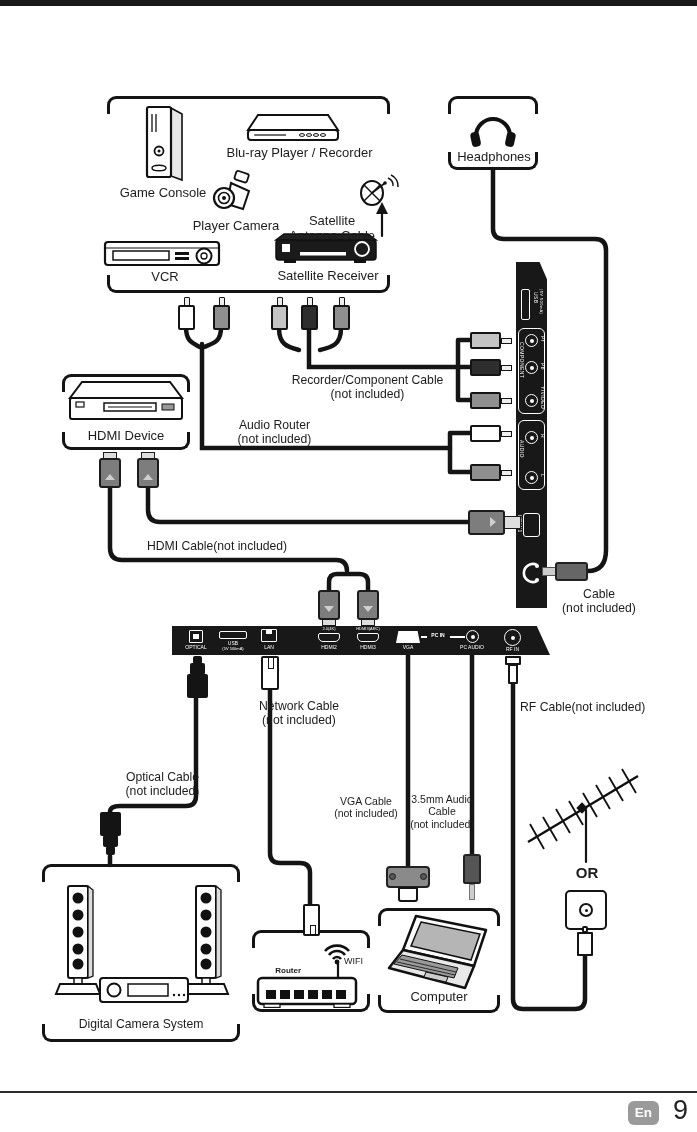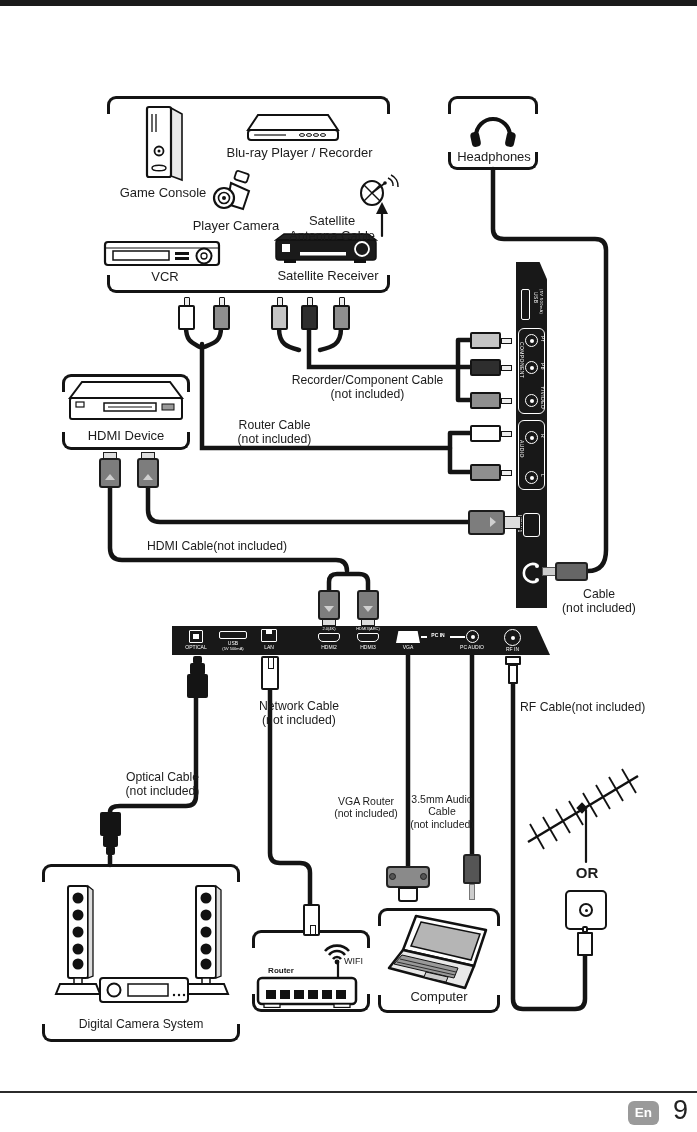--- a/index.html
+++ b/index.html
@@ -234,21 +234,21 @@
   <div class="conn rcah" style="left:470px;top:464px">
       <span class="pin"></span>
       <span class="bod" style="background:#8f8f8f"></span>
     </div>
 
   <div class="lbl sm" style="left:280px;top:373px;width:175px">
     <span class="ln">Recorder/Component Cable</span>
     <span class="ln">(not included)</span>
   </div>
   <div class="lbl sm" style="left:222px;top:418px;width:105px">
-    <span class="ln">Router Cable</span>
+    <span class="ln">Audio Router</span>
     <span class="ln">(not included)</span>
   </div>
 
   <div class="frame" style="left:62px;top:374px;width:128px;height:76px"></div>
   <svg class="abs" style="left:66px;top:377px;z-index:2" width="120" height="50">
     <polygon points="16,5 104,5 116,21 4,21" fill="#fff" stroke="#111" stroke-width="2"></polygon>
     <rect x="4" y="21" width="112" height="21" rx="2" fill="#fff" stroke="#111" stroke-width="2"></rect>
     <rect x="38" y="26" width="52" height="8" fill="#fff" stroke="#111" stroke-width="1.5"></rect>
     <line x1="42" y1="30" x2="86" y2="30" stroke="#111" stroke-width="1"></line>
     <rect x="96" y="27" width="12" height="6" fill="#999" stroke="#111" stroke-width="1"></rect>
@@ -389,21 +389,21 @@
     <span class="ln">(not included)</span>
   </div>
 
   <div class="conn" style="left:386px;top:866px;width:44px;height:38px">
     <span style="position:absolute;left:0;top:0;width:44px;height:22px;background:#8a8a8a;border:2px solid #222;border-radius:4px"></span>
     <span style="position:absolute;left:3px;top:7px;width:7px;height:7px;background:#555;border:1.3px solid #222;border-radius:50%"></span>
     <span style="position:absolute;left:34px;top:7px;width:7px;height:7px;background:#555;border:1.3px solid #222;border-radius:50%"></span>
     <span class="whitepart" style="left:12px;top:21px;width:20px;height:15px;border-radius:0 0 3px 3px"></span>
   </div>
   <div class="lbl xs" style="left:333px;top:795px;width:66px">
-    <span class="ln">VGA Router</span>
+    <span class="ln">VGA Cable</span>
     <span class="ln">(not included)</span>
   </div>
 
   <div class="conn" style="left:463px;top:854px;width:18px;height:46px">
     <span style="position:absolute;left:0;top:0;width:18px;height:30px;background:#555;border:2px solid #222;border-radius:3px 3px 2px 2px"></span>
     <span style="position:absolute;left:6px;top:30px;width:6px;height:16px;background:#ccc;border:1px solid #777"></span>
   </div>
   <div class="lbl xs" style="left:406px;top:793px;width:72px">
     <span class="ln">3.5mm Audio</span>
     <span class="ln">Cable</span>
@@ -468,21 +468,21 @@
   <div class="lbl sm" style="left:75px;top:1017px;width:132px">Digital Camera System</div>
 
   <div class="frame" style="left:252px;top:930px;width:118px;height:82px"></div>
   <svg class="abs" style="left:318px;top:934px;z-index:2" width="44" height="32">
     <path d="M7,17 A16,16 0 0 1 31,17" fill="none" stroke="#111" stroke-width="2.6"></path>
     <path d="M11,21 A10,10 0 0 1 27,21" fill="none" stroke="#111" stroke-width="2.6"></path>
     <path d="M15,25 A5,5 0 0 1 23,25" fill="none" stroke="#111" stroke-width="2.6"></path>
     <circle cx="19" cy="28" r="2.4" fill="#111"></circle>
   </svg>
   <div class="lbl" style="left:344px;top:956px;width:32px;font-size:9px;text-align:left">WIFI</div>
-  <div class="lbl" style="left:261px;top:966px;width:40px;font-size:8px;font-weight:bold;text-align:center">Router</div>
+  <div class="lbl" style="left:261px;top:966px;width:40px;font-size:8px;font-weight:bold;text-align:right">Router</div>
   <svg class="abs" style="left:256px;top:964px;z-index:2" width="104" height="44">
     <rect x="2" y="14" width="98" height="26" rx="4" fill="#fff" stroke="#111" stroke-width="2.5"></rect>
     <rect x="10" y="26" width="10" height="9" fill="#111"></rect>
       <rect x="24" y="26" width="10" height="9" fill="#111"></rect>
     <rect x="38" y="26" width="10" height="9" fill="#111"></rect>
       <rect x="52" y="26" width="10" height="9" fill="#111"></rect>
     <rect x="66" y="26" width="10" height="9" fill="#111"></rect>
       <rect x="80" y="26" width="10" height="9" fill="#111"></rect>
     <rect x="8" y="40" width="16" height="3.5" fill="#fff" stroke="#111" stroke-width="1.3"></rect>
     <rect x="78" y="40" width="16" height="3.5" fill="#fff" stroke="#111" stroke-width="1.3"></rect>

